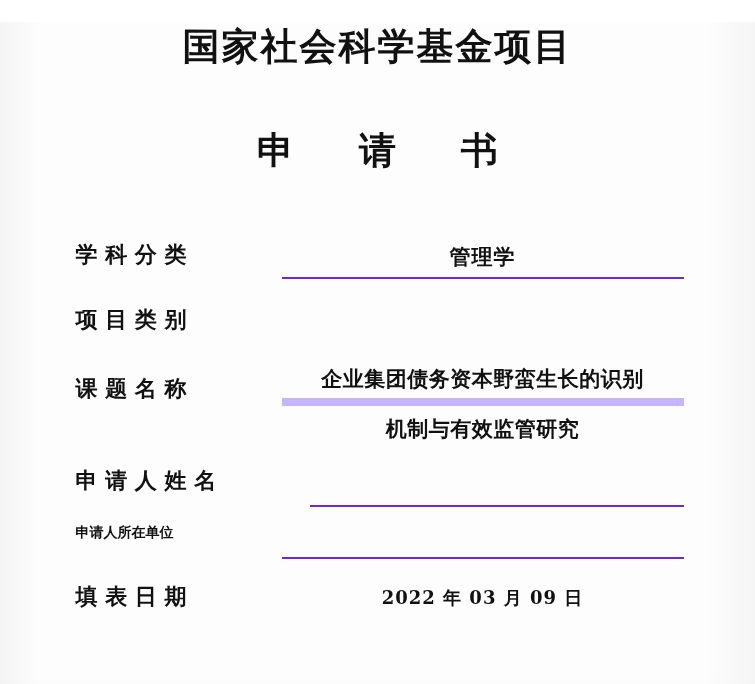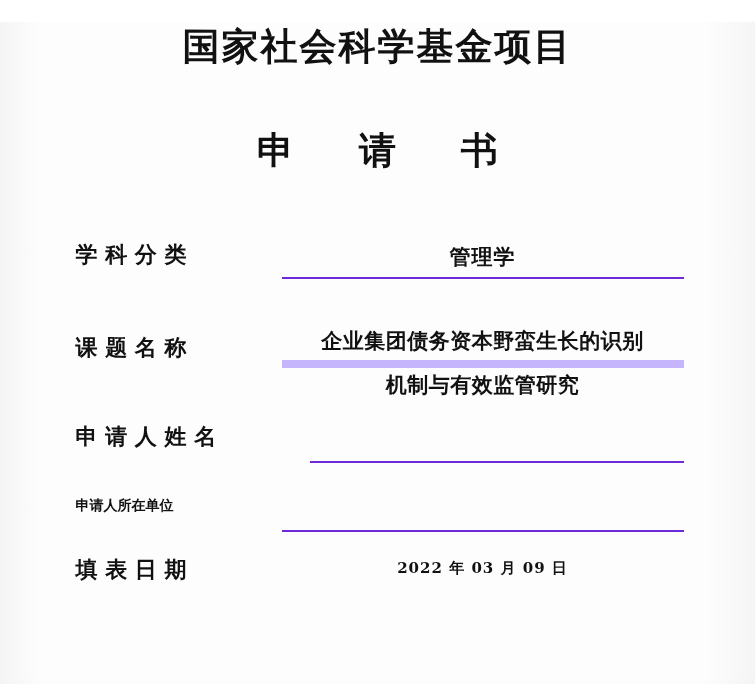--- a/index.html
+++ b/index.html
@@ -93,49 +93,49 @@
     white-space: nowrap;
   }
   .value-text.hand {
     font-family: "DejaVu Serif", serif;
     font-weight: bold;
     letter-spacing: 1px;
   }
   .row.r1 { margin-bottom: 26px; }
   .row.r2 { margin-bottom: 20px; }
   .row.r3 { margin-bottom: 16px; }
-  .row.r4 { margin-bottom: 25px; gap: 28px; }
+  .row.r4 { margin-bottom: 8px; gap: 28px; }
   .row.r5 { margin-bottom: 22px; }
 
   .row.title-row .label { padding-bottom: 32px; }
   .two-line {
     padding: 2px 0 0 0;
   }
   .two-line .line1 {
     font-size: 21px;
     font-weight: bold;
     text-align: center;
     letter-spacing: 0.5px;
     border-bottom: 8px solid #c4b5fd;
     padding-bottom: 5px;
     line-height: 1.3;
   }
   .two-line .line2 {
     font-size: 21px;
     font-weight: bold;
     text-align: center;
     letter-spacing: 0.5px;
-    padding-top: 3px;
+    padding-top: 9px;
     padding-bottom: 5px;
     line-height: 1.3;
   }
   .no-border { border-bottom: none; }
   .blank-cell { min-height: 44px; }
   .date-text {
-    font-size: 15px;
+    font-size: 18px;
     font-weight: bold;
     text-align: center;
     letter-spacing: 1px;
     padding: 5px 0 7px 0;
     font-family: "DejaVu Serif", serif;
   }
 </style>
 </head>
 <body>
 
@@ -147,20 +147,21 @@
   <div class="form">
 
     <div class="row r1">
       <div class="label">学 科 分 类</div>
       <div class="value-cell">
         <div class="value-text hand">管理学</div>
       </div>
     </div>
 
     <div class="row r2">
+      <div class="label">项 目 类 别</div>
     </div>
 
     <div class="row r3 title-row">
       <div class="label">课 题 名 称</div>
       <div class="value-cell no-border two-line">
         <div class="line1">企业集团债务资本野蛮生长的识别</div>
         <div class="line2">机制与有效监管研究</div>
       </div>
     </div>
 

